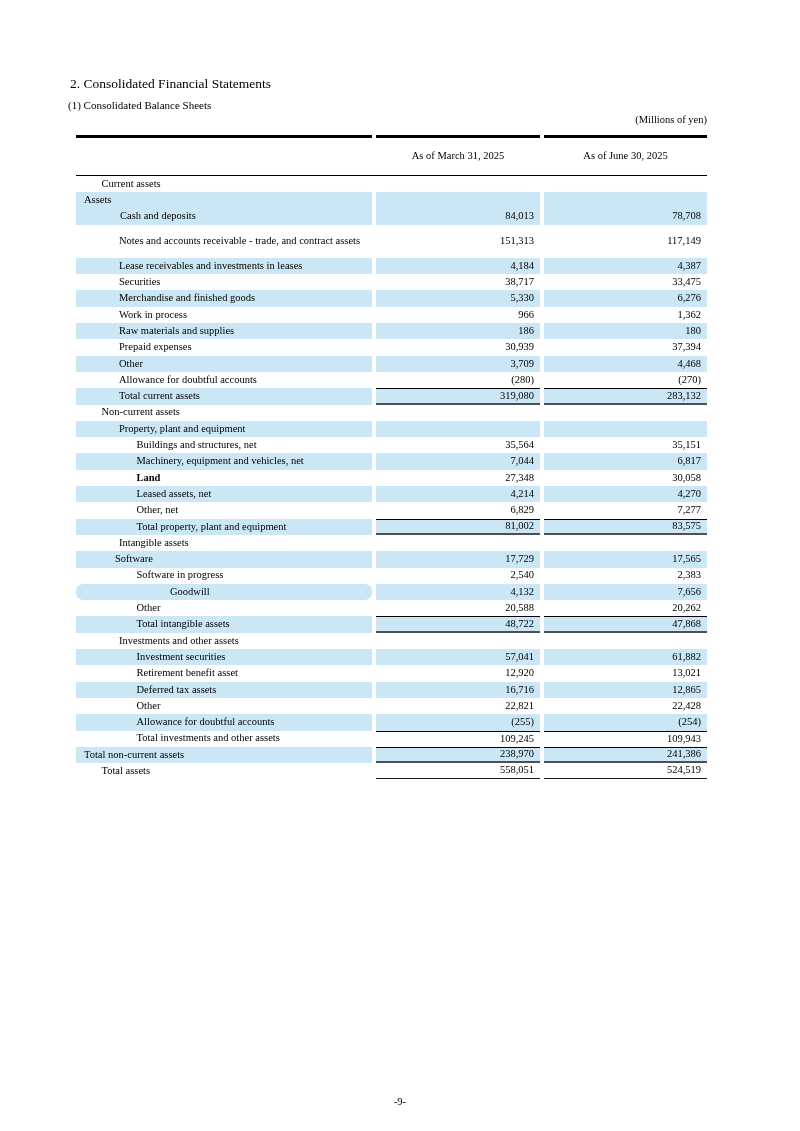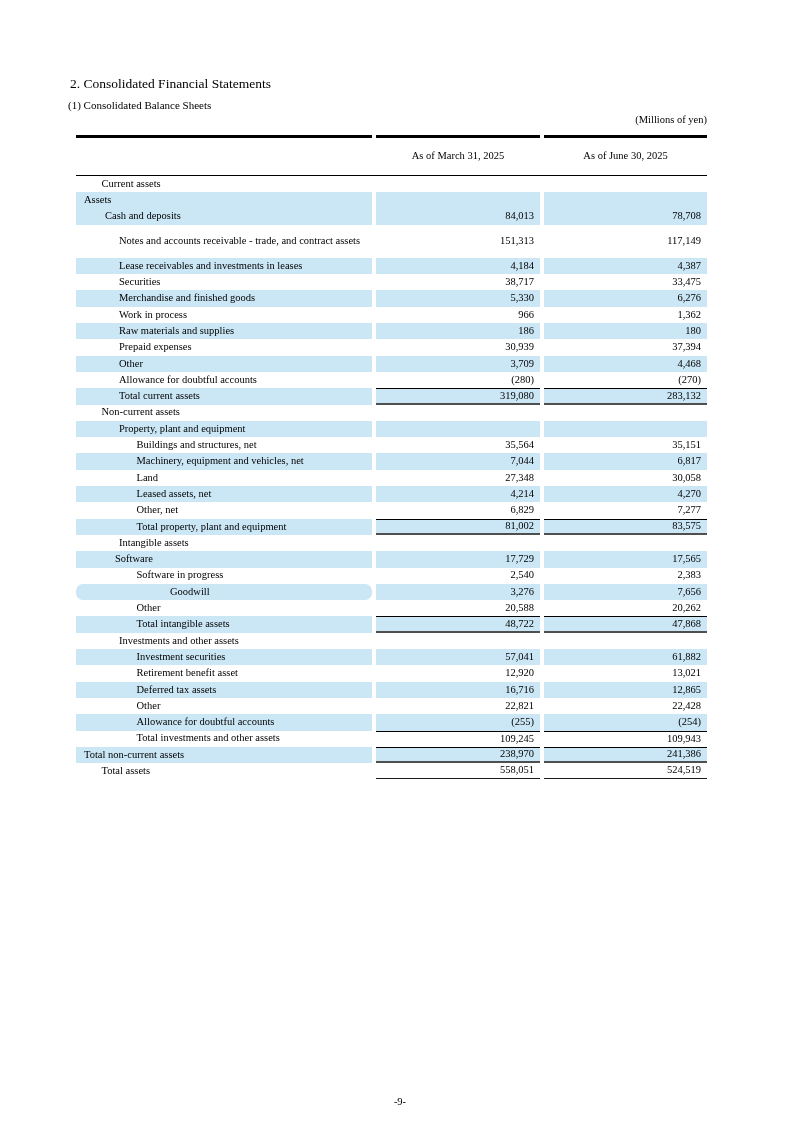--- a/index.html
+++ b/index.html
@@ -114,21 +114,21 @@
           <div class="cell label" style="padding-left: 25.5px;">Current assets</div>
           <div class="cell val"></div>
           <div class="cell val v2"></div>
         </div>
         <div class="row shaded">
           <div class="cell label" style="padding-left: 8px;">Assets</div>
           <div class="cell val"></div>
           <div class="cell val v2"></div>
         </div>
         <div class="row shaded">
-          <div class="cell label" style="padding-left: 29px;">Cash and deposits</div>
+          <div class="cell label" style="padding-left: 44px;">Cash and deposits</div>
           <div class="cell val">84,013</div>
           <div class="cell val v2">78,708</div>
         </div>
         <div class="row tall">
           <div class="cell label" style="padding-left: 43px;">Notes and accounts receivable - trade, and contract assets</div>
           <div class="cell val">151,313</div>
           <div class="cell val v2">117,149</div>
         </div>
         <div class="row shaded">
           <div class="cell label" style="padding-left: 43px;">Lease receivables and investments in leases</div>
@@ -189,21 +189,21 @@
           <div class="cell label" style="padding-left: 60.5px;">Buildings and structures, net</div>
           <div class="cell val">35,564</div>
           <div class="cell val v2">35,151</div>
         </div>
         <div class="row shaded">
           <div class="cell label" style="padding-left: 60.5px;">Machinery, equipment and vehicles, net</div>
           <div class="cell val">7,044</div>
           <div class="cell val v2">6,817</div>
         </div>
         <div class="row">
-          <div class="cell label" style="padding-left: 60.5px;">Land</div>
+          <div class="cell label" style="padding-left: 60.5px; font-weight: bold;">Land</div>
           <div class="cell val">27,348</div>
           <div class="cell val v2">30,058</div>
         </div>
         <div class="row shaded">
           <div class="cell label" style="padding-left: 60.5px;">Leased assets, net</div>
           <div class="cell val">4,214</div>
           <div class="cell val v2">4,270</div>
         </div>
         <div class="row">
           <div class="cell label" style="padding-left: 60.5px;">Other, net</div>
@@ -225,21 +225,21 @@
           <div class="cell val">17,729</div>
           <div class="cell val v2">17,565</div>
         </div>
         <div class="row">
           <div class="cell label" style="padding-left: 60.5px;">Software in progress</div>
           <div class="cell val">2,540</div>
           <div class="cell val v2">2,383</div>
         </div>
         <div class="row shaded">
           <div class="cell label" style="padding-left: 94px; border-radius: 7px;">Goodwill</div>
-          <div class="cell val">3,276</div>
+          <div class="cell val">4,132</div>
           <div class="cell val v2">7,656</div>
         </div>
         <div class="row">
           <div class="cell label" style="padding-left: 60.5px;">Other</div>
           <div class="cell val">20,588</div>
           <div class="cell val v2">20,262</div>
         </div>
         <div class="row shaded bt bb2">
           <div class="cell label" style="padding-left: 60.5px;">Total intangible assets</div>
           <div class="cell val">48,722</div>

